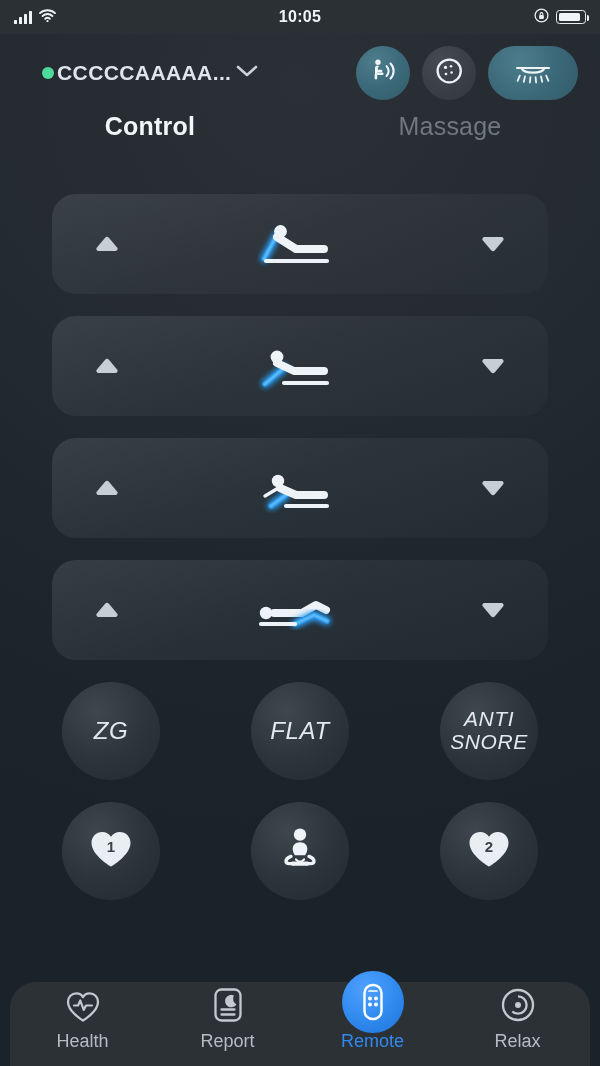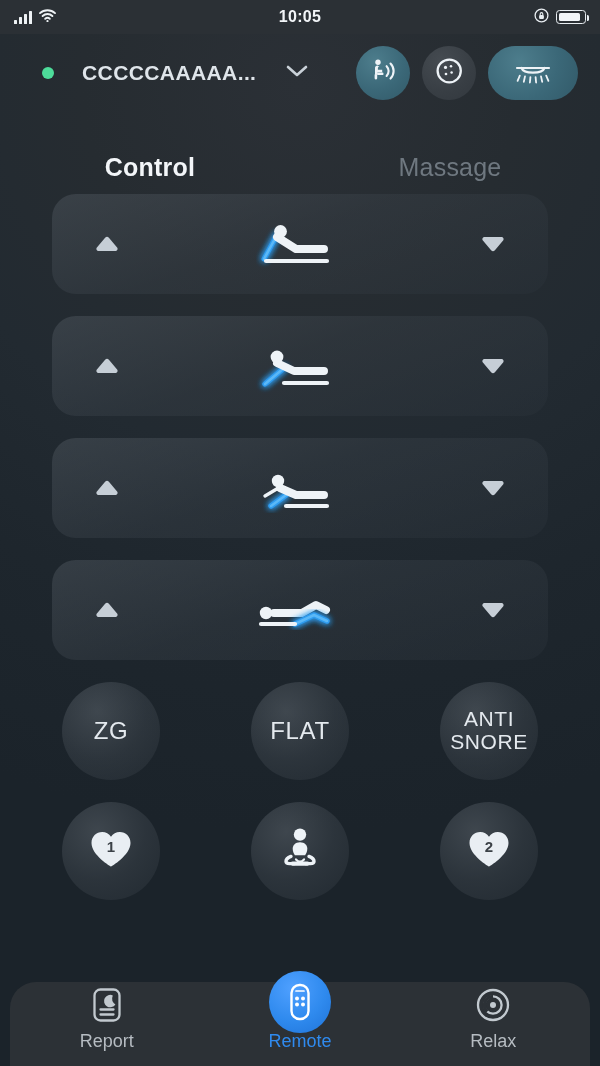--- a/index.html
+++ b/index.html
@@ -51,21 +51,21 @@
   .battery span{ display:block; height:100%; width:88%; background:#f2f5f8; border-radius:1.6px; }
 
   
   #header {
     flex:0 0 78px;
     display:flex; align-items:center;
     padding:0 22px 0 42px;
     gap:10px;
   }
   .device {
-    display:flex; align-items:center; gap:28px;
+    display:flex; align-items:center; gap:3px;
     flex:1 1 auto; min-width:0; cursor:pointer;
   }
   .dot { width:12px; height:12px; border-radius:50%; background:#4ddc9a; flex:0 0 12px; }
   .device-name {
     font-size:21px; font-weight:700; letter-spacing:.4px;
     color:#dfe5ea; white-space:nowrap; overflow:hidden;
   }
   .chev { flex:0 0 auto; display:block; }
 
   .hdr-btns { display:flex; align-items:center; gap:12px; flex:0 0 auto; }
@@ -73,21 +73,21 @@
     width:54px; height:54px; border-radius:50%;
     display:flex; align-items:center; justify-content:center;
     cursor:pointer; border:none;
   }
   .hdr-btn.teal { background:radial-gradient(circle at 35% 28%, #4d7d8c 0%, #3b6878 55%, #325a69 100%); }
   .hdr-btn.grey { background:radial-gradient(circle at 35% 28%, #454b51 0%, #383e44 60%, #32383e 100%); }
   .hdr-btn.wide { width:90px; border-radius:27px; }
 
   
   #tabs {
-    flex:0 0 70px; display:flex; align-items:flex-end;
+    flex:0 0 70px; display:flex; align-items:flex-start;
   }
   .tab {
     flex:1 1 0; text-align:center; cursor:pointer;
     font-size:25px; letter-spacing:.2px;
   }
   .tab.active { color:#f3f6f9; font-weight:700; }
   .tab.inactive { color:#6f7880; font-weight:400; }
 
   
   #rows { flex:0 0 auto; padding:12px 52px 0 52px; display:flex; flex-direction:column; gap:22px; }
@@ -105,21 +105,21 @@
   
   #presets { flex:0 0 auto; padding:22px 62px 0 62px; display:flex; flex-direction:column; gap:22px; }
   .preset-row { display:flex; justify-content:space-between; align-items:center; }
   .circle {
     width:98px; height:98px; border-radius:50%;
     background:radial-gradient(circle at 36% 30%, rgba(104,112,120,.46) 0%, rgba(74,82,90,.36) 52%, rgba(52,60,68,.28) 100%);
     display:flex; align-items:center; justify-content:center;
     cursor:pointer; text-align:center;
   }
   .circle .lbl {
-    font-size:24px; font-weight:400; letter-spacing:.6px; color:#e4e9ee; line-height:1.08;
+    font-size:24px; font-weight:400; letter-spacing:.6px; color:#e4e9ee; line-height:1.08;font-style:italic;
   }
   .circle .lbl.small { font-size:21px; }
 
   
   #navwrap { margin-top:auto; flex:0 0 106px; position:relative; }
   #nav {
     position:absolute; left:10px; right:10px; bottom:0; top:22px;
     background:#2c3136;
     border-radius:26px 26px 0 0;
     display:flex; align-items:flex-end;
@@ -422,20 +422,29 @@
             <text x="23" y="24" text-anchor="middle" font-family="Liberation Sans, sans-serif" font-size="15" font-weight="700" fill="#3b4147">2</text>
           </svg>
         </span>
       </div>
     </div>
   </div>
 
   <div id="navwrap">
     <div id="nav">
 
+      <div class="nav-item">
+        <span class="nav-ico">
+          <svg width="38" height="36" viewBox="0 0 38 36">
+            <path d="M19 32.5S4 23.6 4 13.9C4 9 7.7 5.4 12.3 5.4c2.8 0 5.4 1.4 6.7 3.7 1.3-2.3 3.9-3.7 6.7-3.7C30.3 5.4 34 9 34 13.9 34 23.6 19 32.5 19 32.5z" fill="none" stroke="#c2c9cf" stroke-width="2.3" stroke-linejoin="round"></path>
+            <path d="M10 17.5h4l2.3-5 3.4 9.4 2.3-4.4H28" fill="none" stroke="#c2c9cf" stroke-width="2.2" stroke-linecap="round" stroke-linejoin="round"></path>
+          </svg>
+        </span>
+        <span class="nav-label">Health</span>
+      </div>
 
       <div class="nav-item">
         <span class="nav-ico">
           <svg width="34" height="38" viewBox="0 0 34 38">
             <rect x="4.5" y="3.5" width="25" height="31" rx="6" fill="none" stroke="#c2c9cf" stroke-width="2.3"></rect>
             <path d="M22.8 9.4a6.2 6.2 0 1 0 2.6 9 7.6 7.6 0 0 1-2.6-9z" fill="#c2c9cf"></path>
             <path d="M10.5 23.5h13M10.5 28.5h13" stroke="#c2c9cf" stroke-width="2.3" stroke-linecap="round"></path>
           </svg>
         </span>
         <span class="nav-label">Report</span>

